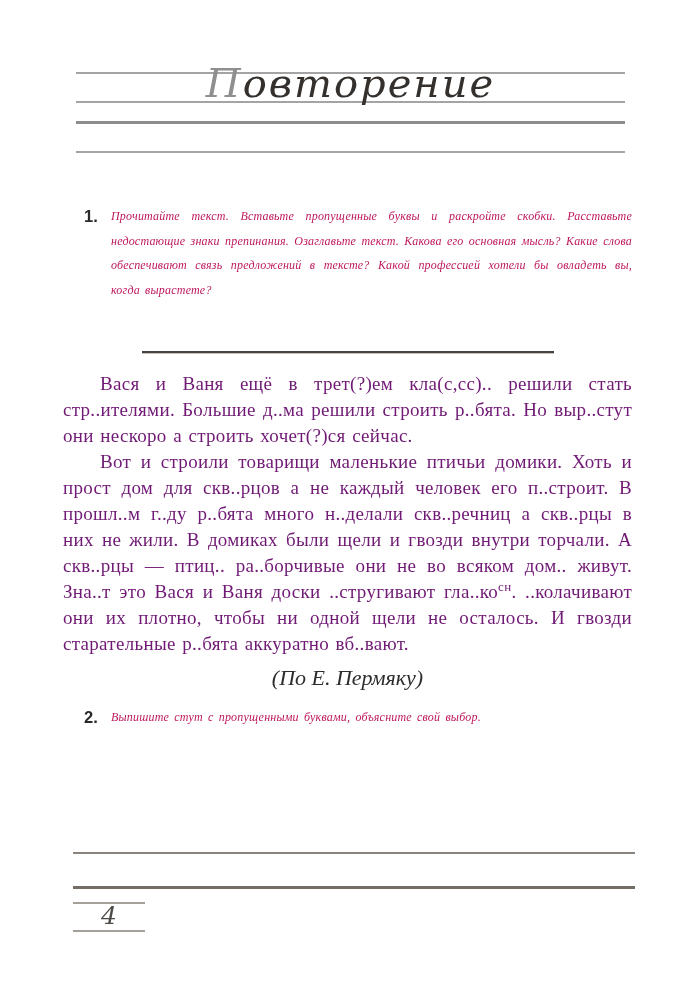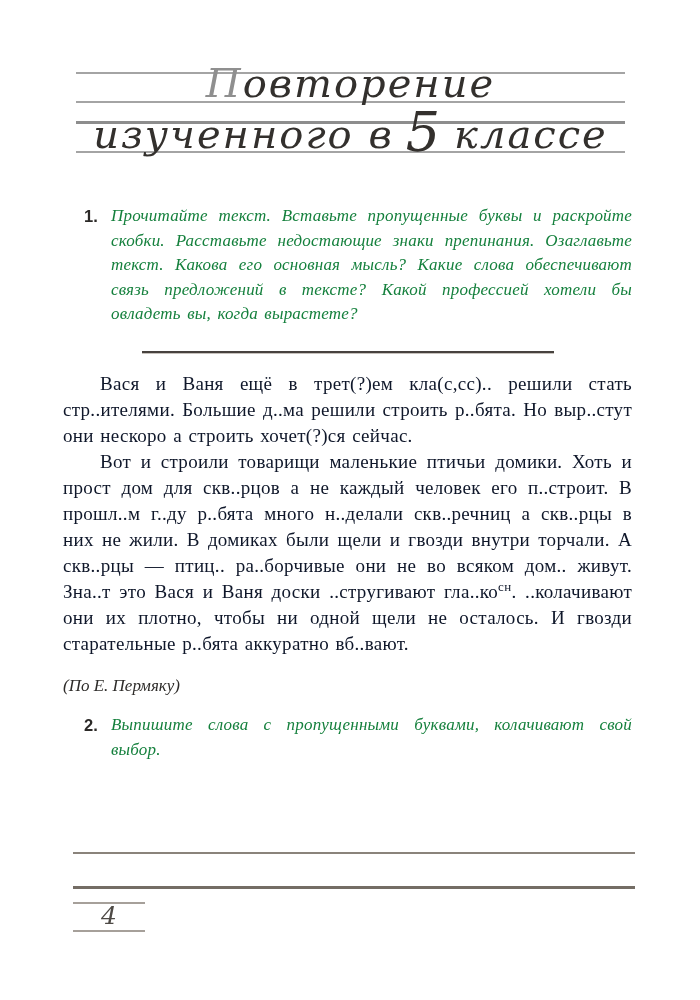--- a/index.html
+++ b/index.html
@@ -31,38 +31,38 @@
   }
 
   
   .exercise { display:flex; align-items:flex-start; }
   .exercise-abs { position:absolute; left:84px; width:548px; top:204px; }
   .ex-num {
     flex:none; width:27px; font-weight:bold; font-size:16.5px; line-height:24.5px;
     color:#2b2927; font-family:"Liberation Sans", sans-serif; font-style:normal;
   }
   .ex-text {
-    flex:1; font-style:italic; font-size:17px; line-height:24.5px;
-    text-align:justify; color:#15803d; letter-spacing:0.2px; word-spacing:2px;
+    flex:1; font-style:italic; font-size:12px; line-height:24.5px;
+    text-align:justify; color:#be185d; letter-spacing:0.2px; word-spacing:2px;
   }
 
   
   .main { position:absolute; top:340px; left:63px; width:569px; }
   .divider {
     width:412px; height:2px; background:#47423e;
     border-bottom:1px solid #c6c1bc; margin:11px auto 17px auto;
   }
   .body-text p {
     margin:0; text-indent:37px; font-size:19px; line-height:26px;
-    text-align:justify; color:#0f172a; letter-spacing:0.3px; word-spacing:1.5px;
+    text-align:justify; color:#701a75; letter-spacing:0.3px; word-spacing:1.5px;
   }
   .body-text sup { font-size:13px; line-height:0; }
   .attribution {
-    text-align:left; font-style:italic; font-size:17px; line-height:26px;
-    color:#2e2c2a; margin-top:16px;
+    text-align:center; font-style:italic; font-size:22px; line-height:26px;
+    color:#2e2c2a; margin-top:8px;
   }
   .exercise-flow { margin:14px 0 0 21px; width:548px; }
 
   
   .footer-rule-thin  { position:absolute; top:852px; left:73px; width:562px; height:2px; background:#8a837b; }
   .footer-rule-thick { position:absolute; top:886px; left:73px; width:562px; height:3px; background:#746d65; }
   .pn-line { position:absolute; left:73px; width:72px; height:2px; background:#a6a09a; }
   .pn-line-top { top:902px; }
   .pn-line-bottom { top:930px; }
   .page-number {
@@ -77,42 +77,39 @@
 <div class="page">
 
   <div class="rule rule-1"></div>
   <div class="rule rule-2"></div>
   <div class="rule rule-3"></div>
   <div class="rule rule-4"></div>
 
   <div class="title-line title-line-1">
     <span class="title-initial">П</span><span>овторение</span>
   </div>
-  <div class="title-line title-line-2">
-    <span class="title-word">изученного в</span><span class="title-num">5</span><span class="title-word">классе</span>
-  </div>
 
   <div class="exercise exercise-abs">
     <div class="ex-num">1.</div>
     <div class="ex-text">Прочитайте текст. Вставьте пропущенные буквы и раскройте скобки. Расставьте недостающие знаки препинания. Озаглавьте текст. Какова его основная мысль? Какие слова обеспечивают связь предложений в тексте? Какой профессией хотели бы овладеть вы, когда вырастете?</div>
   </div>
 
   <div class="main">
     <div class="divider"></div>
 
     <div class="body-text">
       <p>Вася и Ваня ещё в трет(?)ем кла(с,сс).. решили стать стр..ителями. Большие д..ма решили строить р..бята. Но выр..стут они нескоро а строить хочет(?)ся сейчас.</p>
       <p><span>Вот и строили товарищи маленькие птичьи домики. Хоть и прост дом для скв..рцов а не каждый человек его п..строит. В прошл..м г..ду р..бята много н..делали скв..речниц а скв..рцы в них не жили. В домиках были щели и гвозди внутри торчали. А скв..рцы — птиц.. ра..борчивые они не во всяком дом.. живут. Зна..т это Вася и Ваня доски ..стругивают гла..ко</span><sup>сн</sup><span>. ..колачивают они их плотно, чтобы ни одной щели не осталось. И гвозди старательные р..бята аккуратно вб..вают.</span></p>
     </div>
 
     <div class="attribution">(По Е. Пермяку)</div>
 
     <div class="exercise exercise-flow">
       <div class="ex-num">2.</div>
-      <div class="ex-text">Выпишите слова с пропущенными буквами, колачивают свой выбор.</div>
+      <div class="ex-text">Выпишите стут с пропущенными буквами, объясните свой выбор.</div>
     </div>
   </div>
 
   <div class="footer-rule-thin"></div>
   <div class="footer-rule-thick"></div>
   <div class="pn-line pn-line-top"></div>
   <div class="page-number">4</div>
   <div class="pn-line pn-line-bottom"></div>
 
 </div>

